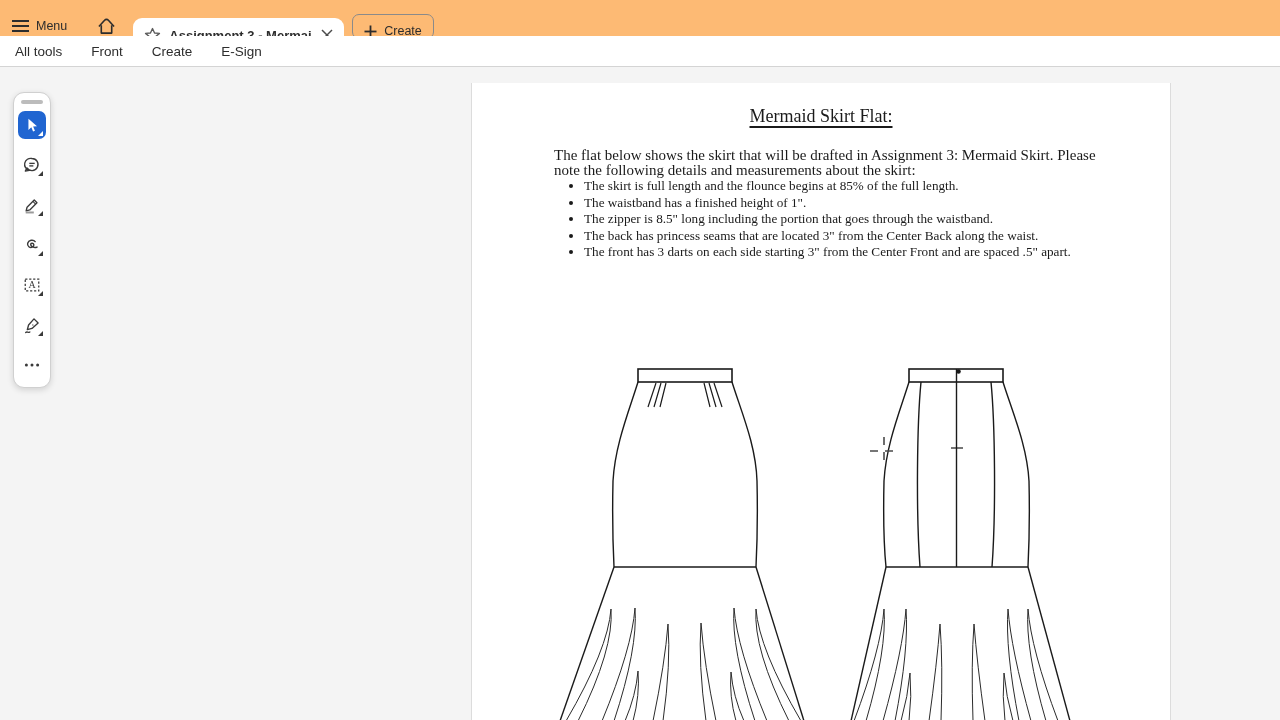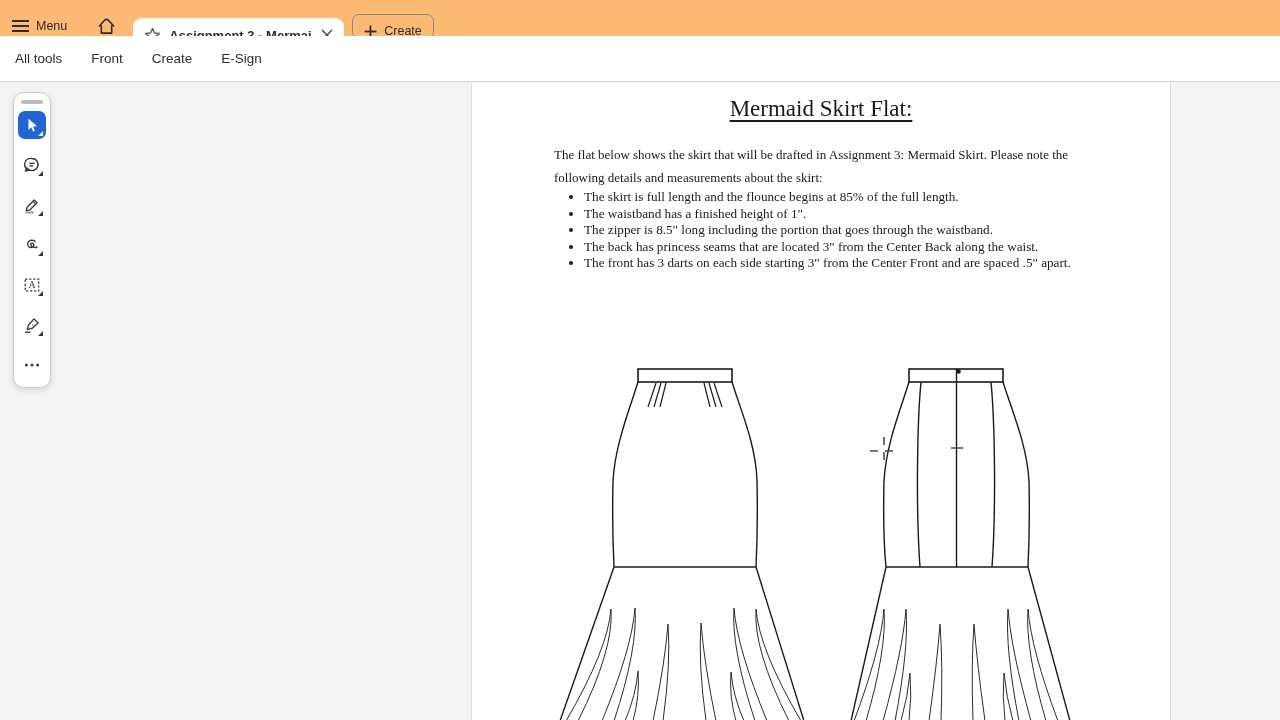--- a/index.html
+++ b/index.html
@@ -35,21 +35,21 @@
   }
   .tab-close { display: flex; align-items: center; padding: 2px; }
   .create-btn {
     margin-left: 8px; height: 25px; padding: 0 11px;
     border: 1px solid #8a8a8a; border-radius: 7px;
     display: flex; align-items: flex-end; gap: 7px; font-size: 12.5px;
   }
 
   
   .menubar {
-    position: absolute; top: 36px; left: 0; right: 0; height: 46px;
+    position: absolute; top: 36px; left: 0; right: 0; height: 31px;
     background: #ffffff; border-bottom: 1px solid #d4d4d4;
     display: flex; align-items: center; padding-left: 14px; gap: 27px;
     font-size: 13.5px; color: #2d2d2d;
   }
   .menubar button { padding: 2px 1px; }
 
   
   .viewer { position: absolute; top: 83px; left: 0; right: 0; bottom: 0; background: #f4f4f4; }
 
   
@@ -76,27 +76,27 @@
 
   
   .page {
     position: absolute; left: 471px; top: 0; width: 700px; height: 637px;
     background: #ffffff;
     border-left: 1px solid #dcdcdc; border-right: 1px solid #dcdcdc;
     overflow: hidden;
     font-family: "Liberation Serif", serif; color: #1a1a1a;
   }
   .doc-title {
-    margin-top: 13px; text-align: center;
-    font-size: 23px; font-weight: 500;
+    margin-top: 23px; text-align: center;
+    font-size: 18px; font-weight: 500;
     text-decoration: underline; text-decoration-thickness: 1.5px; text-underline-offset: 4px;
   }
   .doc-intro {
     margin: 21px 0 0 82px; width: 552px;
-    font-size: 13px; line-height: 23px;
+    font-size: 15px; line-height: 15px;
   }
   .doc-bullets { margin: 0 0 0 86px; padding-left: 26px; list-style: disc; }
   .doc-bullets li { font-size: 13.2px; line-height: 16.5px; white-space: nowrap; }
   .flats-svg { position: absolute; left: 0; top: 0; width: 698px; height: 637px; pointer-events: none; }
 
   
   .cursor-crosshair { position: absolute; left: 868px; top: 352px; width: 32px; height: 32px; }
 </style>
 </head>
 <body>

